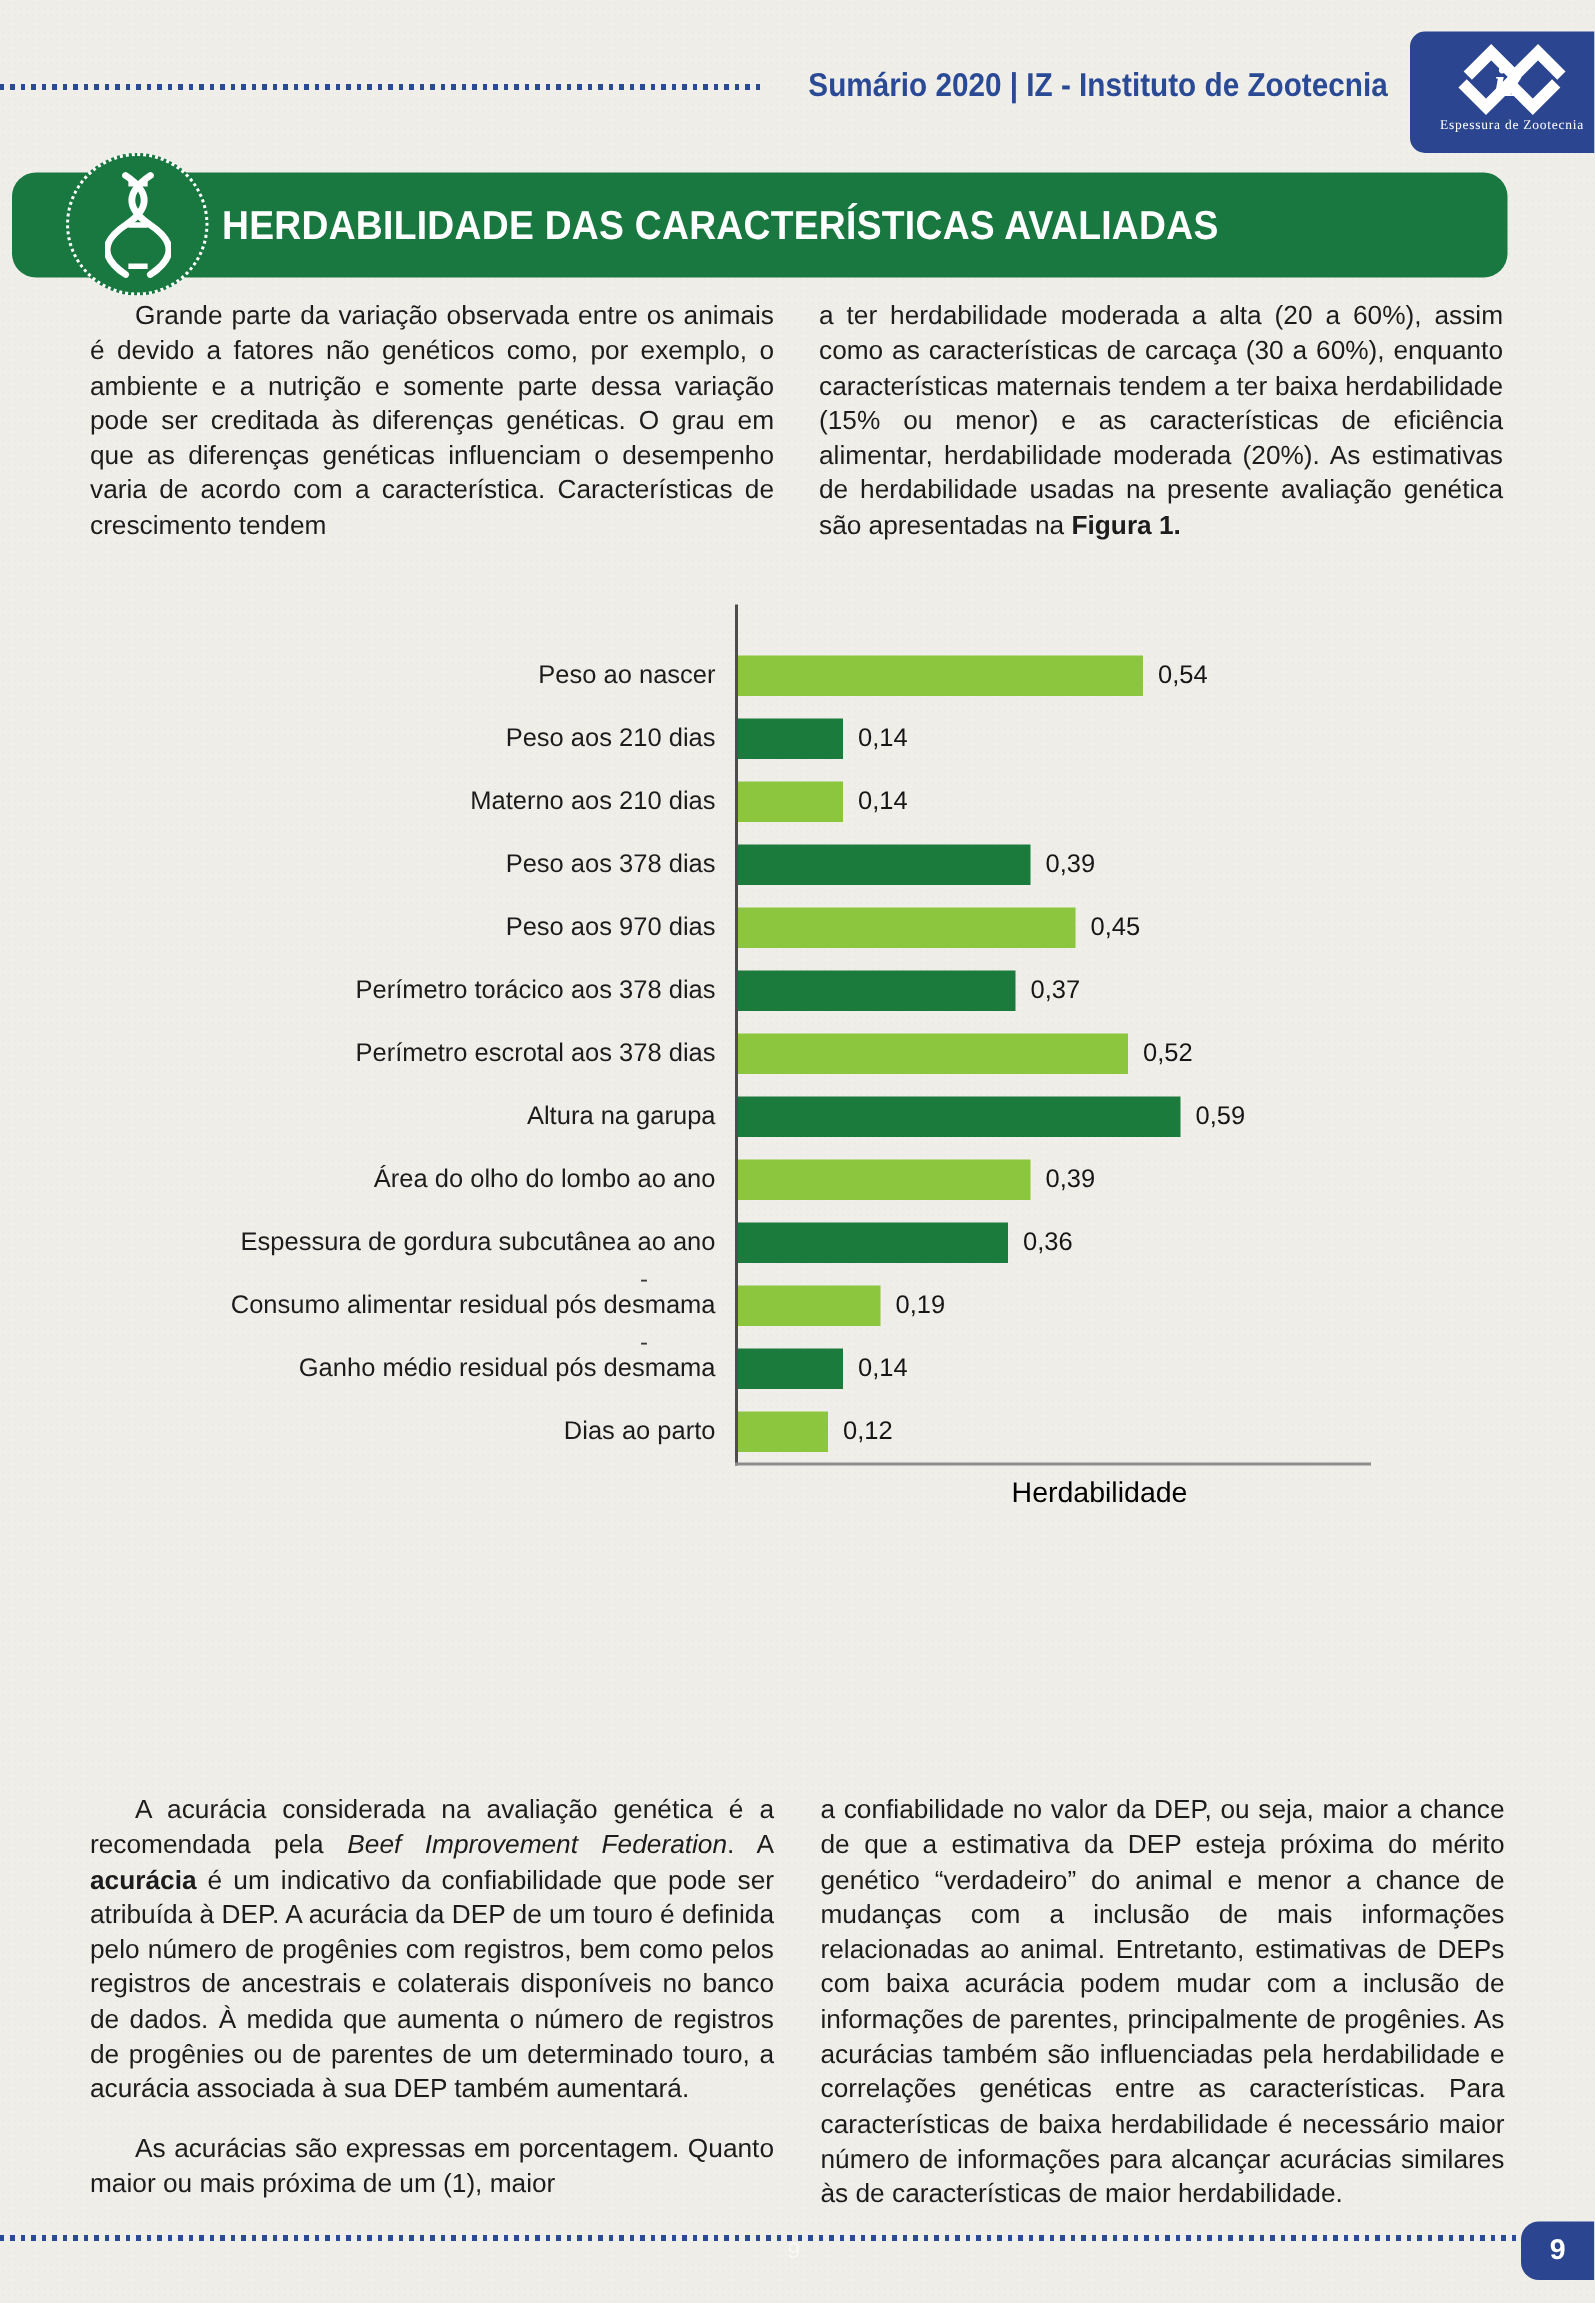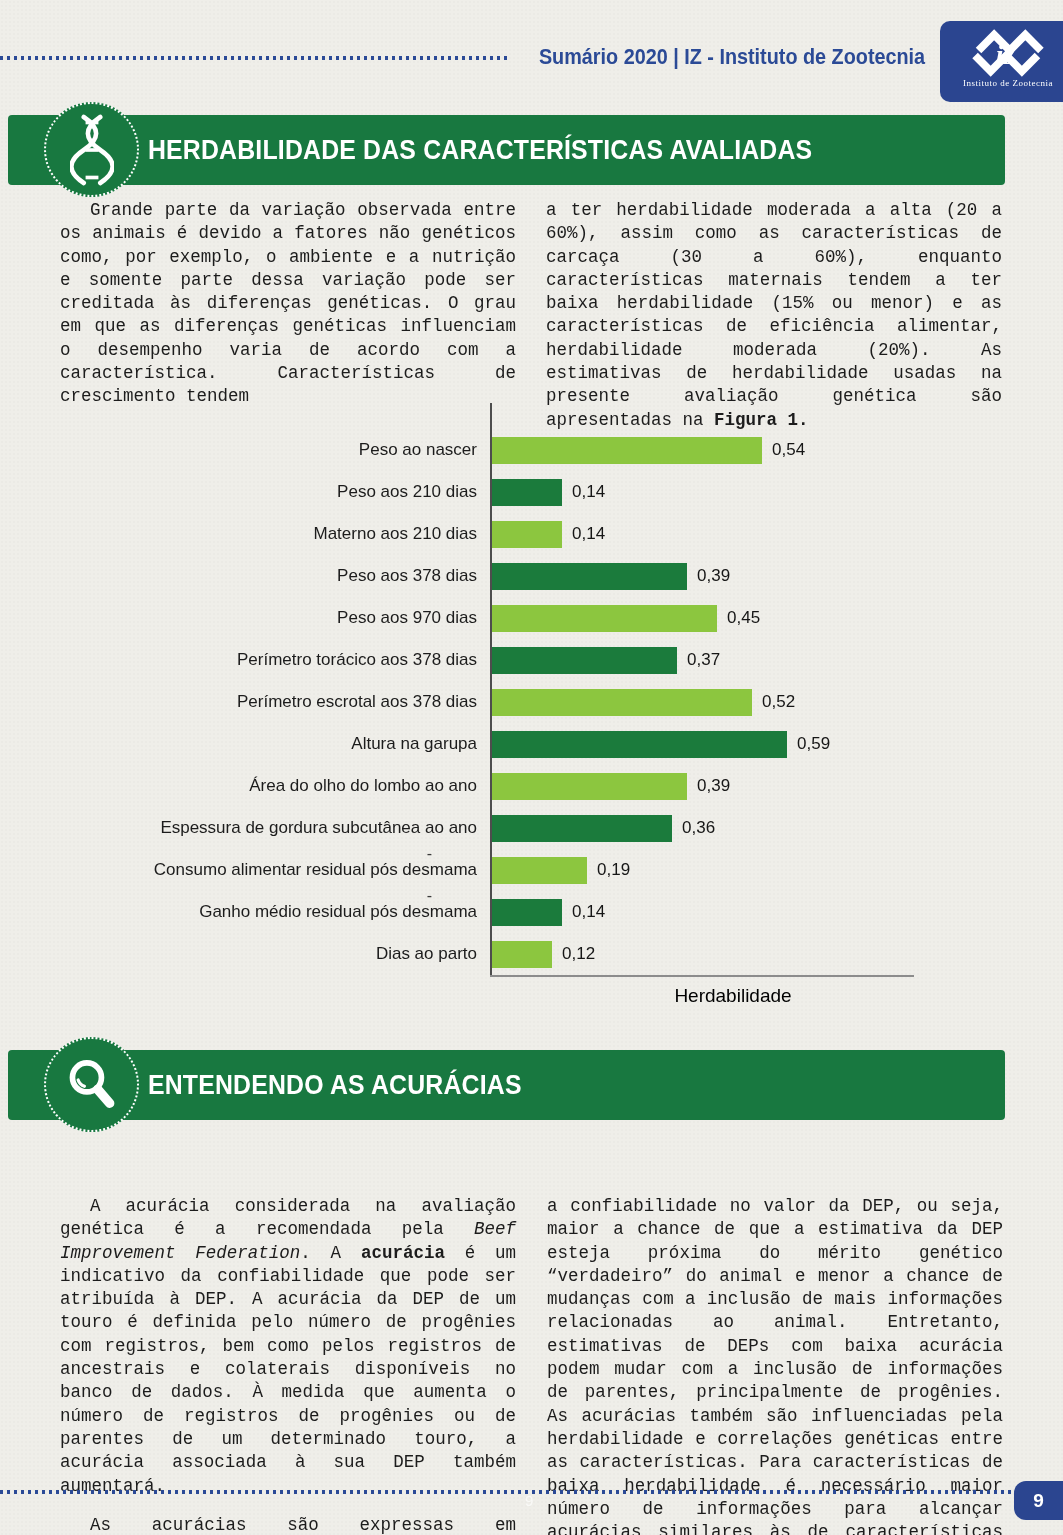--- a/index.html
+++ b/index.html
@@ -20,30 +20,30 @@
     color:#2b4a96; white-space:nowrap; transform:scaleX(0.9); transform-origin:right center; }
   .logo { position:absolute; top:21px; left:940px; width:136px; height:81px;
     background:#2b4590; border-radius:10px; display:flex; flex-direction:column;
     align-items:center; justify-content:flex-start; padding-top:6px; }
   .logo-mark { width:104px; height:52px; }
   .logo-caption { font-family:"Liberation Serif", serif; color:#fff; font-size:9px;
     letter-spacing:0.5px; margin-top:-1px; }
 
   
   .banner { position:absolute; left:8px; width:997px; height:70px; background:#187840;
-    border-radius:4px; display:flex; align-items:center; }
+    border-radius:16px; display:flex; align-items:center; }
   .banner-title { color:#fff; font-weight:bold; font-size:27px; margin-left:140px;
     white-space:nowrap; transform:scaleX(0.92); transform-origin:left center; letter-spacing:0.2px; }
   .banner-icon { position:absolute; left:36px; top:-13px; width:95px; height:95px;
     background:#187840; border:2px dotted #fff; border-radius:50%;
     display:flex; align-items:center; justify-content:center; }
   .banner-icon svg { display:block; }
 
   
-  .cols { position:absolute; left:60px; width:943px; display:flex; gap:30px;font-family:Liberation Mono, monospace; }
+  .cols { position:absolute; left:60px; width:943px; display:flex; gap:30px; }
   .col { width:456px; text-align:justify; font-size:17.5px; line-height:23.3px; color:#1c1c1c; }
   .col p { margin:0; }
   .col p + p { margin-top:16px; }
   .col p.indent { text-indent:30px; }
   .run-b { font-weight:bold; }
   .run-i { font-style:italic; }
 
   
   .chart { position:absolute; top:400px; left:0; width:1063px; height:615px; }
   .axis-y { position:absolute; left:490px; top:3px; width:2px; height:574px; background:#4d4d4d; }
@@ -73,21 +73,21 @@
 <div class="page">
 
   <div class="top-dots"></div>
   <div class="header-title">Sumário 2020 | IZ - Instituto de Zootecnia</div>
   <div class="logo">
     <svg class="logo-mark" viewBox="0 0 120 58">
       <polyline points="26,26 44,8 62,26 80,8 98,26" fill="none" stroke="#ffffff" stroke-width="9"></polyline>
       <polyline points="22,32 40,50 58,32 76,50 94,32" fill="none" stroke="#ffffff" stroke-width="9"></polyline>
       <text x="46" y="42" font-size="32" font-style="italic" font-weight="bold" font-family="Liberation Serif, serif" fill="#ffffff">iz</text>
     </svg>
-    <div class="logo-caption">Instituto de Zootecnia</div>
+    <div class="logo-caption">Espessura de Zootecnia</div>
   </div>
 
   <div class="banner" style="top:115px;">
     <div class="banner-icon">
       <svg width="44" height="72" viewBox="0 0 48 78">
         <path d="M15,3 C33,15 33,27 15,39 C-3,51 -3,63 15,75" fill="none" stroke="#fff" stroke-width="5" stroke-linecap="round"></path>
         <path d="M33,3 C15,15 15,27 33,39 C51,51 51,63 33,75" fill="none" stroke="#fff" stroke-width="5" stroke-linecap="round"></path>
         <line x1="17" y1="9" x2="31" y2="9" stroke="#fff" stroke-width="4"></line>
         <line x1="17" y1="39" x2="31" y2="39" stroke="#fff" stroke-width="4"></line>
         <line x1="17" y1="69" x2="31" y2="69" stroke="#fff" stroke-width="4"></line>
@@ -171,30 +171,20 @@
         </div>
         <div class="crow">
           <div class="clabel">Dias ao parto</div>
           <div class="cbar" style="width: 60px; background: rgb(140, 198, 63);"></div>
           <div class="cval">0,12</div>
         </div>
       </div>
     <div class="xlabel">Herdabilidade</div>
   </div>
 
-  <div class="banner" style="top:1050px;">
-    <div class="banner-icon">
-      <svg width="58" height="58" viewBox="0 0 46 46">
-        <circle cx="19" cy="17" r="11.5" fill="none" stroke="#fff" stroke-width="4.5"></circle>
-        <path d="M12,19 A8,8 0 0 0 17,24" fill="none" stroke="#fff" stroke-width="2.5" stroke-linecap="round"></path>
-        <line x1="27.5" y1="26.5" x2="37" y2="37.5" stroke="#fff" stroke-width="7.5" stroke-linecap="round"></line>
-      </svg>
-    </div>
-    <div class="banner-title">ENTENDENDO AS ACURÁCIAS</div>
-  </div>
 
   <div class="cols" style="top:1195px;justify-content:space-between;">
     <div class="col">
       <p class="indent"><span>A acurácia considerada na avaliação genética é a recomendada pela </span><span class="run-i">Beef Improvement Federation</span><span>. A </span><span class="run-b">acurácia</span><span> é um indicativo da confiabilidade que pode ser atribuída à DEP. A acurácia da DEP de um touro é definida pelo número de progênies com registros, bem como pelos registros de ancestrais e colaterais disponíveis no banco de dados. À medida que aumenta o número de registros de progênies ou de parentes de um determinado touro, a acurácia associada à sua DEP também aumentará.</span></p>
       <p class="indent"><span>As acurácias são expressas em porcentagem. Quanto maior ou mais próxima de um (1), maior</span></p>
     </div>
     <div class="col">
       <p><span>a confiabilidade no valor da DEP, ou seja, maior a chance de que a estimativa da DEP esteja próxima do mérito genético “verdadeiro” do animal e menor a chance de mudanças com a inclusão de mais informações relacionadas ao animal. Entretanto, estimativas de DEPs com baixa acurácia podem mudar com a inclusão de informações de parentes, principalmente de progênies. As acurácias também são influenciadas pela herdabilidade e correlações genéticas entre as características. Para características de baixa herdabilidade é necessário maior número de informações para alcançar acurácias similares às de características de maior herdabilidade.</span></p>
     </div>
   </div>

